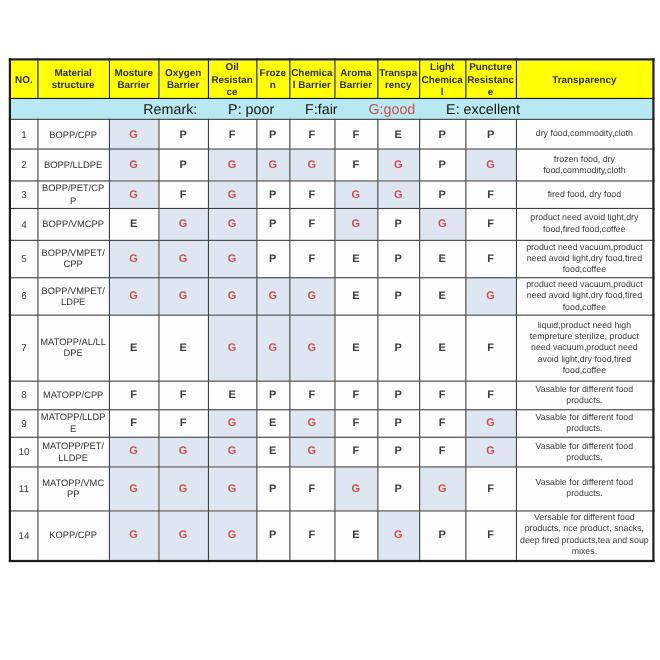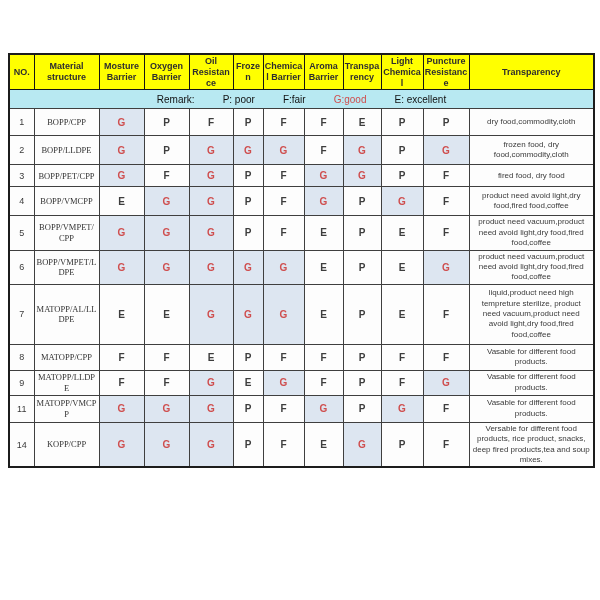--- a/index.html
+++ b/index.html
@@ -18,28 +18,28 @@
   th,td{border:1px solid var(--grid);vertical-align:middle;text-align:center;overflow:hidden;}
   thead th{
     background:var(--header-bg);
     font-size:9px;font-weight:600;color:#2e2e2e;
     height:35px;line-height:1.2;padding:1px 1px;
     border:1.5px solid #151515;
     overflow-wrap:anywhere;
   }
   .remark-row td{
     background:var(--remark-bg);
-    height:19px;font-size:10px;color:#111;
+    height:19px;font-size:13px;color:#111;
     padding:1px 0;
   }
   .remark-row .tok{margin:0 14px;white-space:nowrap;}
   .remark-row .tok.red{color:var(--good-text);}
   tbody td{background:#fdfdfd;}
   td.no-cell{font-size:9px;color:#3a3a3a;}
-  td.mat-cell{font-size:8.5px;color:#333;padding:1px 2px;overflow-wrap:anywhere;line-height:1.25;font-family:Liberation Serif, serif;}
+  td.mat-cell{font-size:8.5px;color:#333;padding:1px 2px;overflow-wrap:anywhere;line-height:1.25;}
   td.grade-cell{font-size:10px;font-weight:600;color:var(--grade-text);}
   td.grade-cell.good{background:var(--good-bg);color:var(--good-text);}
   td.app-cell{font-size:8px;color:#3a3a3a;padding:1px 3px;line-height:1.3;overflow-wrap:anywhere;}
   
   tbody tr:nth-child(1){height:27px;}  tbody tr:nth-child(2){height:29px;}
   tbody tr:nth-child(3){height:22px;}  tbody tr:nth-child(4){height:29px;}
   tbody tr:nth-child(5){height:34px;}  tbody tr:nth-child(6){height:34px;}
   tbody tr:nth-child(7){height:60px;}  tbody tr:nth-child(8){height:26px;}
   tbody tr:nth-child(9){height:25px;}  tbody tr:nth-child(10){height:27px;}
   tbody tr:nth-child(11){height:40px;} tbody tr:nth-child(12){height:24px;}
@@ -206,20 +206,34 @@
           <td class="grade-cell good">G</td>
           <td class="grade-cell">E</td>
           <td class="grade-cell good">G</td>
           <td class="grade-cell">F</td>
           <td class="grade-cell">P</td>
           <td class="grade-cell">F</td>
           <td class="grade-cell good">G</td>
           <td class="app-cell">Vasable for different food products.</td>
         </tr>
         <tr>
+          <td class="no-cell">10</td>
+          <td class="mat-cell">MATOPP/PET/LLDPE</td>
+          <td class="grade-cell good">G</td>
+          <td class="grade-cell good">G</td>
+          <td class="grade-cell good">G</td>
+          <td class="grade-cell">E</td>
+          <td class="grade-cell good">G</td>
+          <td class="grade-cell">F</td>
+          <td class="grade-cell">P</td>
+          <td class="grade-cell">F</td>
+          <td class="grade-cell good">G</td>
+          <td class="app-cell">Vasable for different food products.</td>
+        </tr>
+        <tr>
           <td class="no-cell">11</td>
           <td class="mat-cell">MATOPP/VMCPP</td>
           <td class="grade-cell good">G</td>
           <td class="grade-cell good">G</td>
           <td class="grade-cell good">G</td>
           <td class="grade-cell">P</td>
           <td class="grade-cell">F</td>
           <td class="grade-cell good">G</td>
           <td class="grade-cell">P</td>
           <td class="grade-cell good">G</td>

